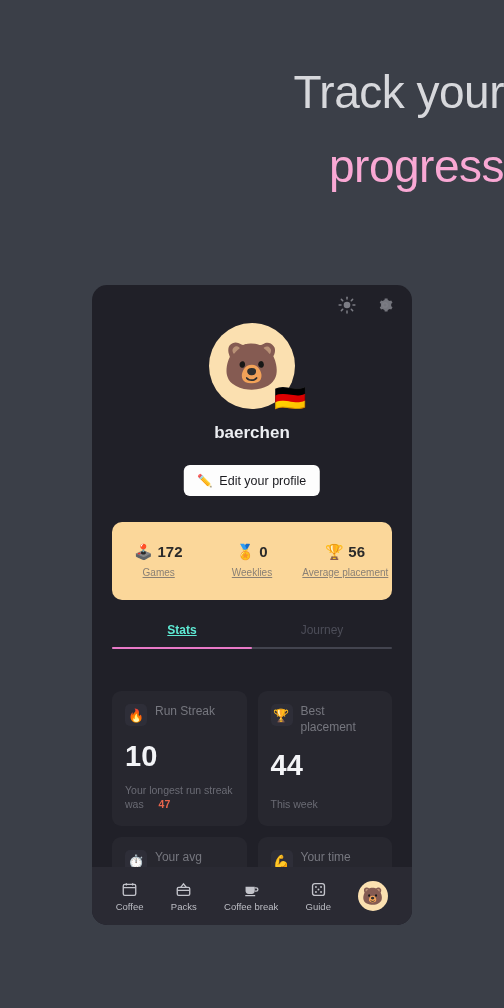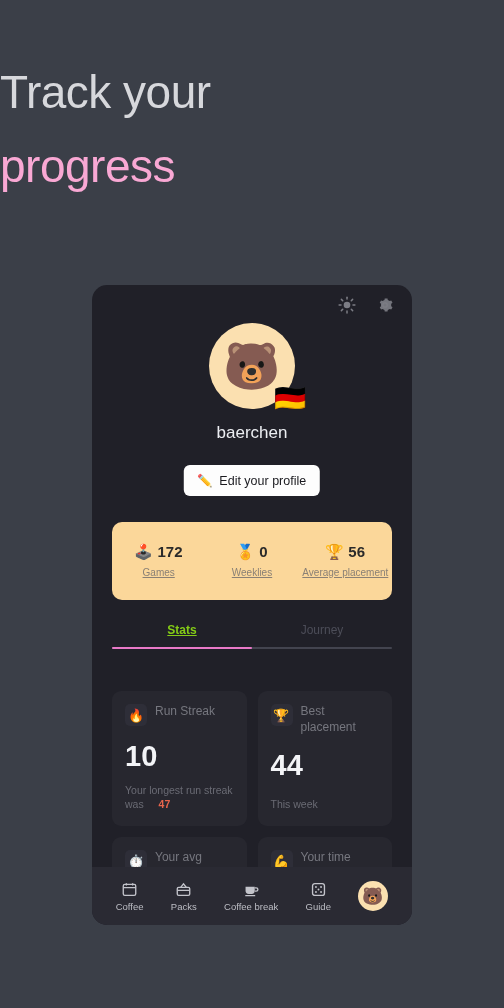--- a/index.html
+++ b/index.html
@@ -7,21 +7,21 @@
     width: 504px; height: 1008px;
     background: #3b3f48;
     font-family: "Liberation Sans", sans-serif;
     overflow: hidden;
   }
   .screen { position: relative; width: 504px; height: 1008px; }
 
   
   .hero {
     position: absolute; top: 68px; left: 0; width: 504px;
-    text-align: left; line-height: 1.08;
+    text-align: right; line-height: 1.08;
   }
   .hero-line1 {
     display: block; font-size: 46px; font-weight: 400;
     color: #d7d8dc; letter-spacing: -0.5px;
   }
   .hero-line2 {
     display: block; font-size: 46px; font-weight: 400;
     color: #f9a8d4; letter-spacing: -0.5px; margin-top: 24px;
   }
 
@@ -51,21 +51,21 @@
     background: #fbe0b0; display: flex; align-items: center; justify-content: center;
   }
   .avatar-emoji { font-size: 46px; line-height: 1; }
   .flag {
     position: absolute; right: -12px; bottom: -2px;
     font-size: 26px; line-height: 1;
   }
 
   .username {
     position: absolute; top: 138px; left: 0; width: 320px;
-    text-align: center; color: #eceef2; font-size: 17px; font-weight: 400;
+    text-align: center; color: #eceef2; font-size: 17px; font-weight: 700;
   }
 
   .edit-btn {
     position: absolute; top: 180px; left: 50%; transform: translateX(-50%);
     background: #fdfdfd; color: #1a1a1f;
     border: none; border-radius: 6px;
     padding: 8px 14px; font-size: 12.5px; font-family: inherit;
     display: flex; align-items: center; gap: 6px; cursor: pointer;
     white-space: nowrap;
   }
@@ -89,21 +89,21 @@
 
   
   .tabs {
     position: absolute; top: 338px; left: 20px; width: 280px;
   }
   .tab-row { display: flex; }
   .tab {
     flex: 1; text-align: center; font-size: 12px; padding-bottom: 10px;
     cursor: pointer;
   }
-  .tab.active { color: #84cc16; font-weight: 700; text-decoration: underline; }
+  .tab.active { color: #5eead4; font-weight: 700; text-decoration: underline; }
   .tab.inactive { color: #4c4d58; font-weight: 400; }
   .tab-track { height: 2px; background: #43444f; display: flex; border-radius: 2px; }
   .tab-ind { width: 50%; height: 2px; background: #e879c8; border-radius: 2px; }
 
   
   .grid {
     position: absolute; top: 406px; left: 20px; width: 280px;
     display: grid; grid-template-columns: 1fr 1fr; gap: 11px;
   }
   .stat-card {

